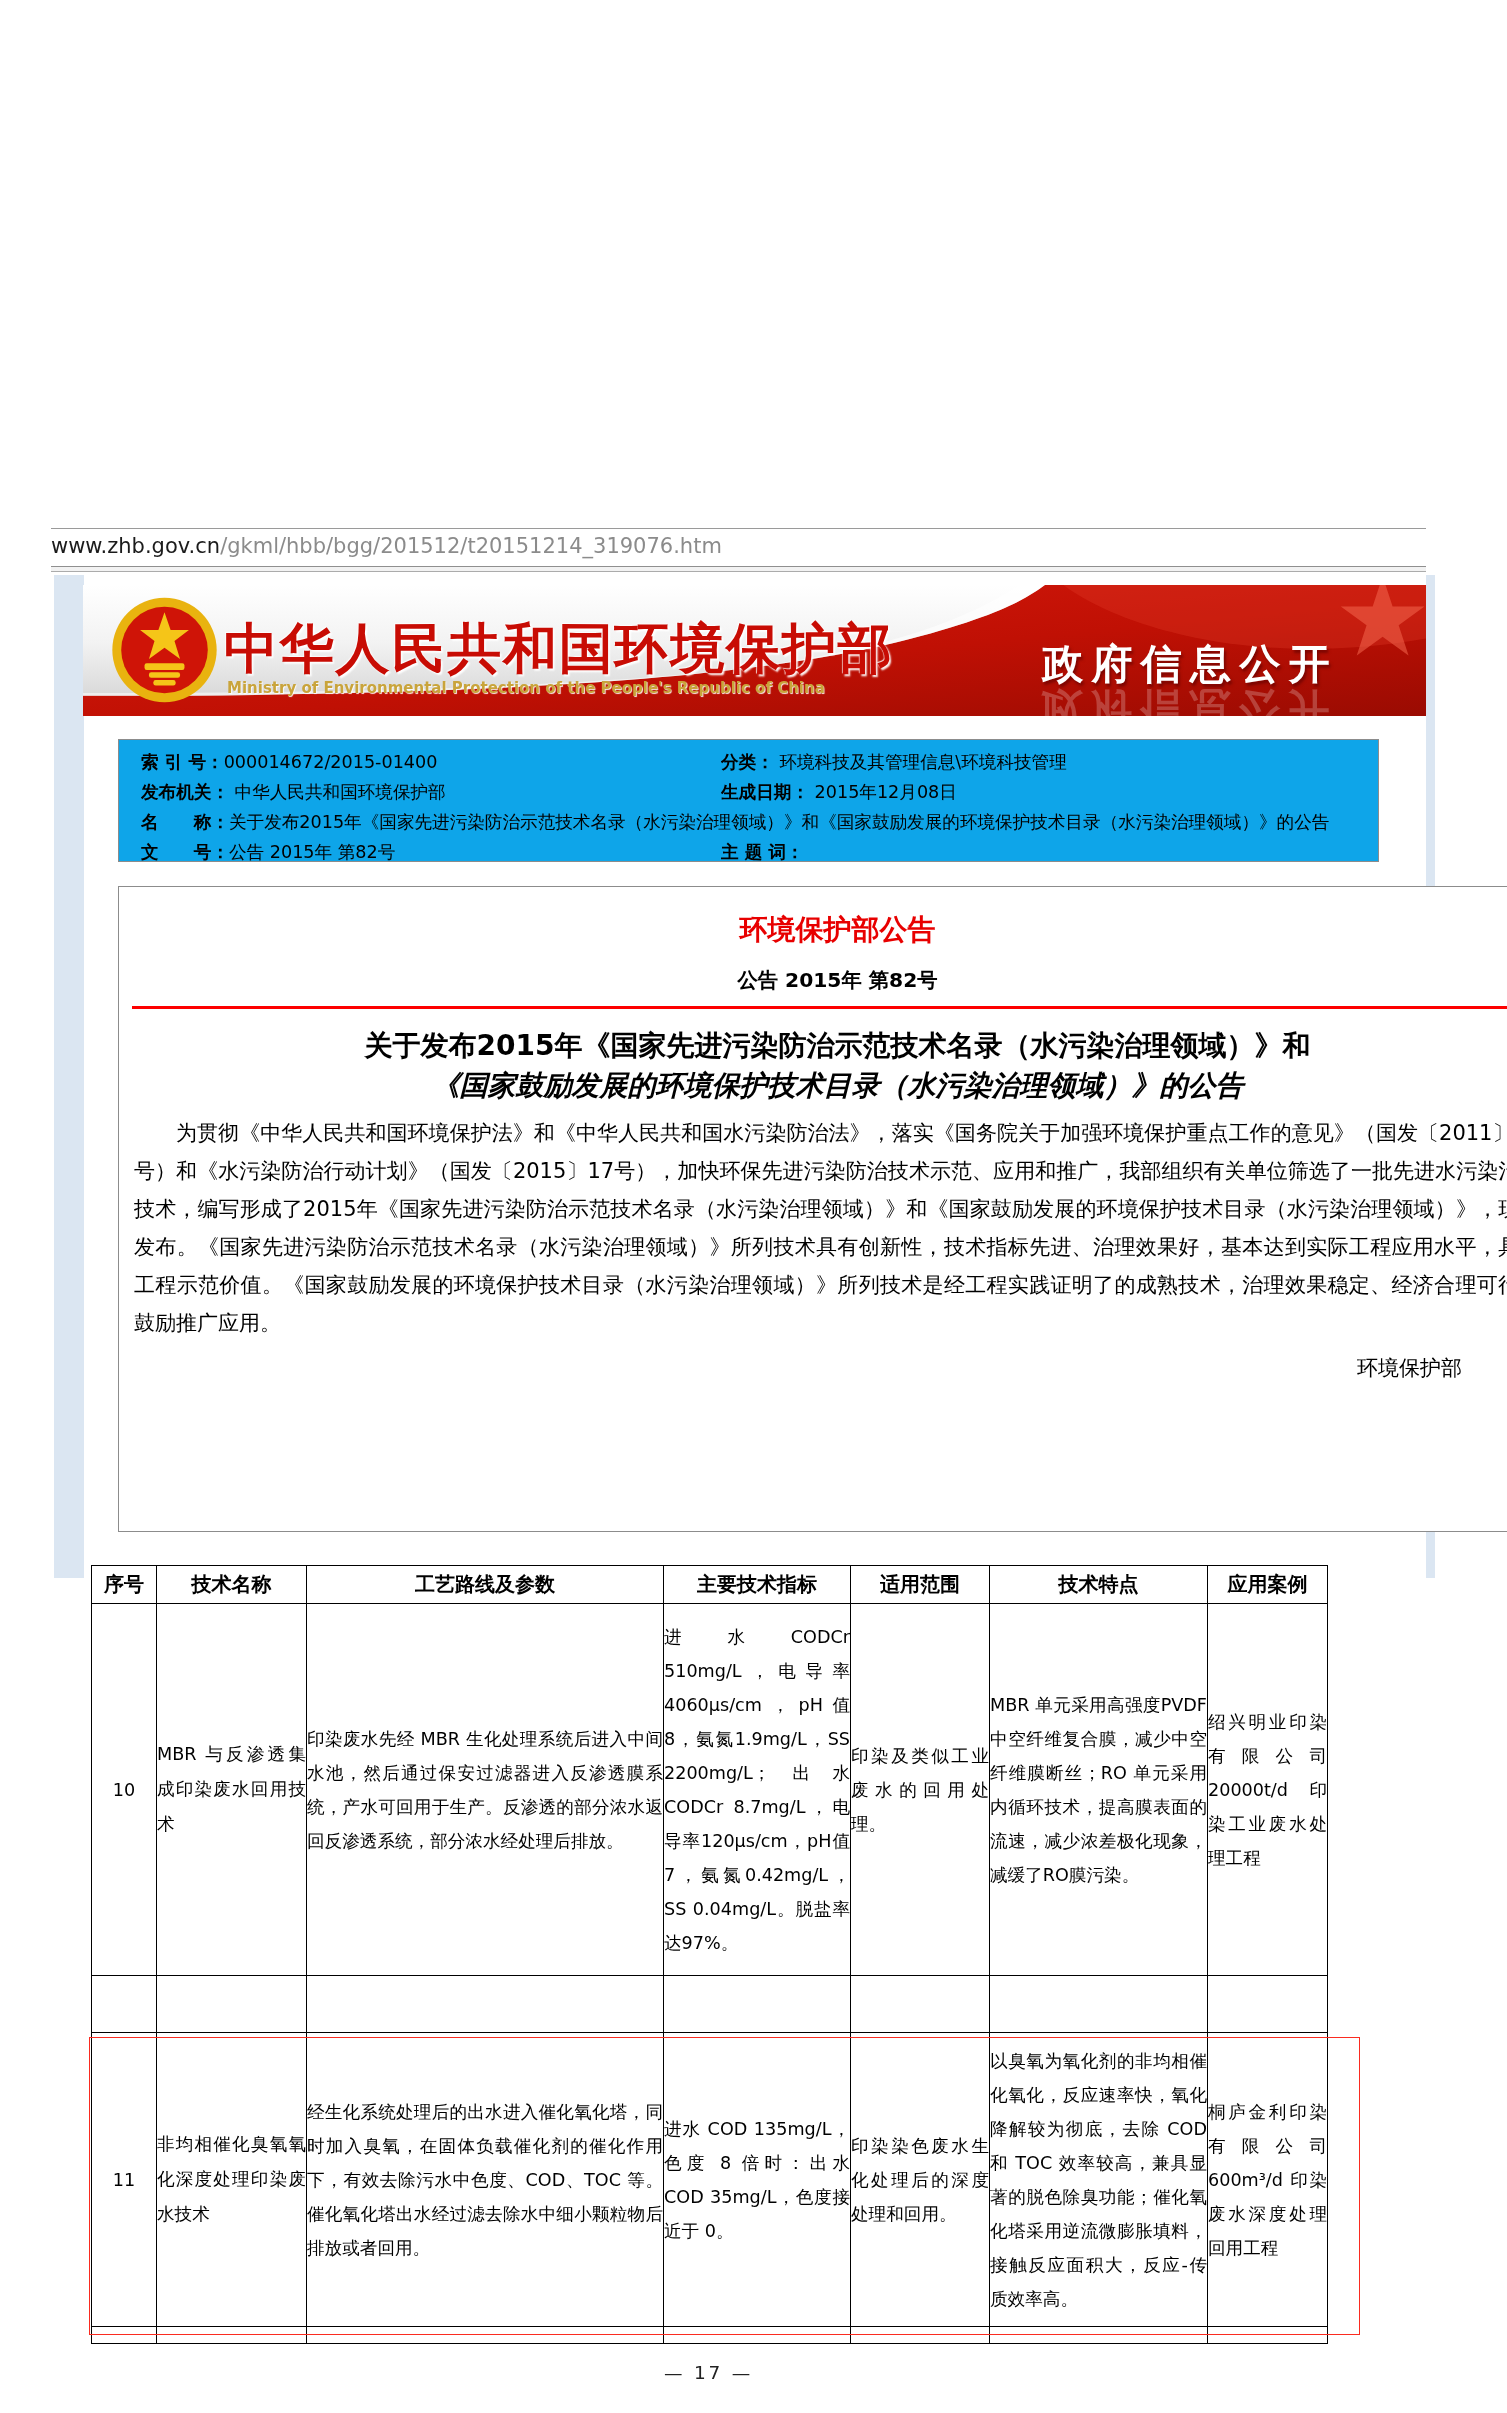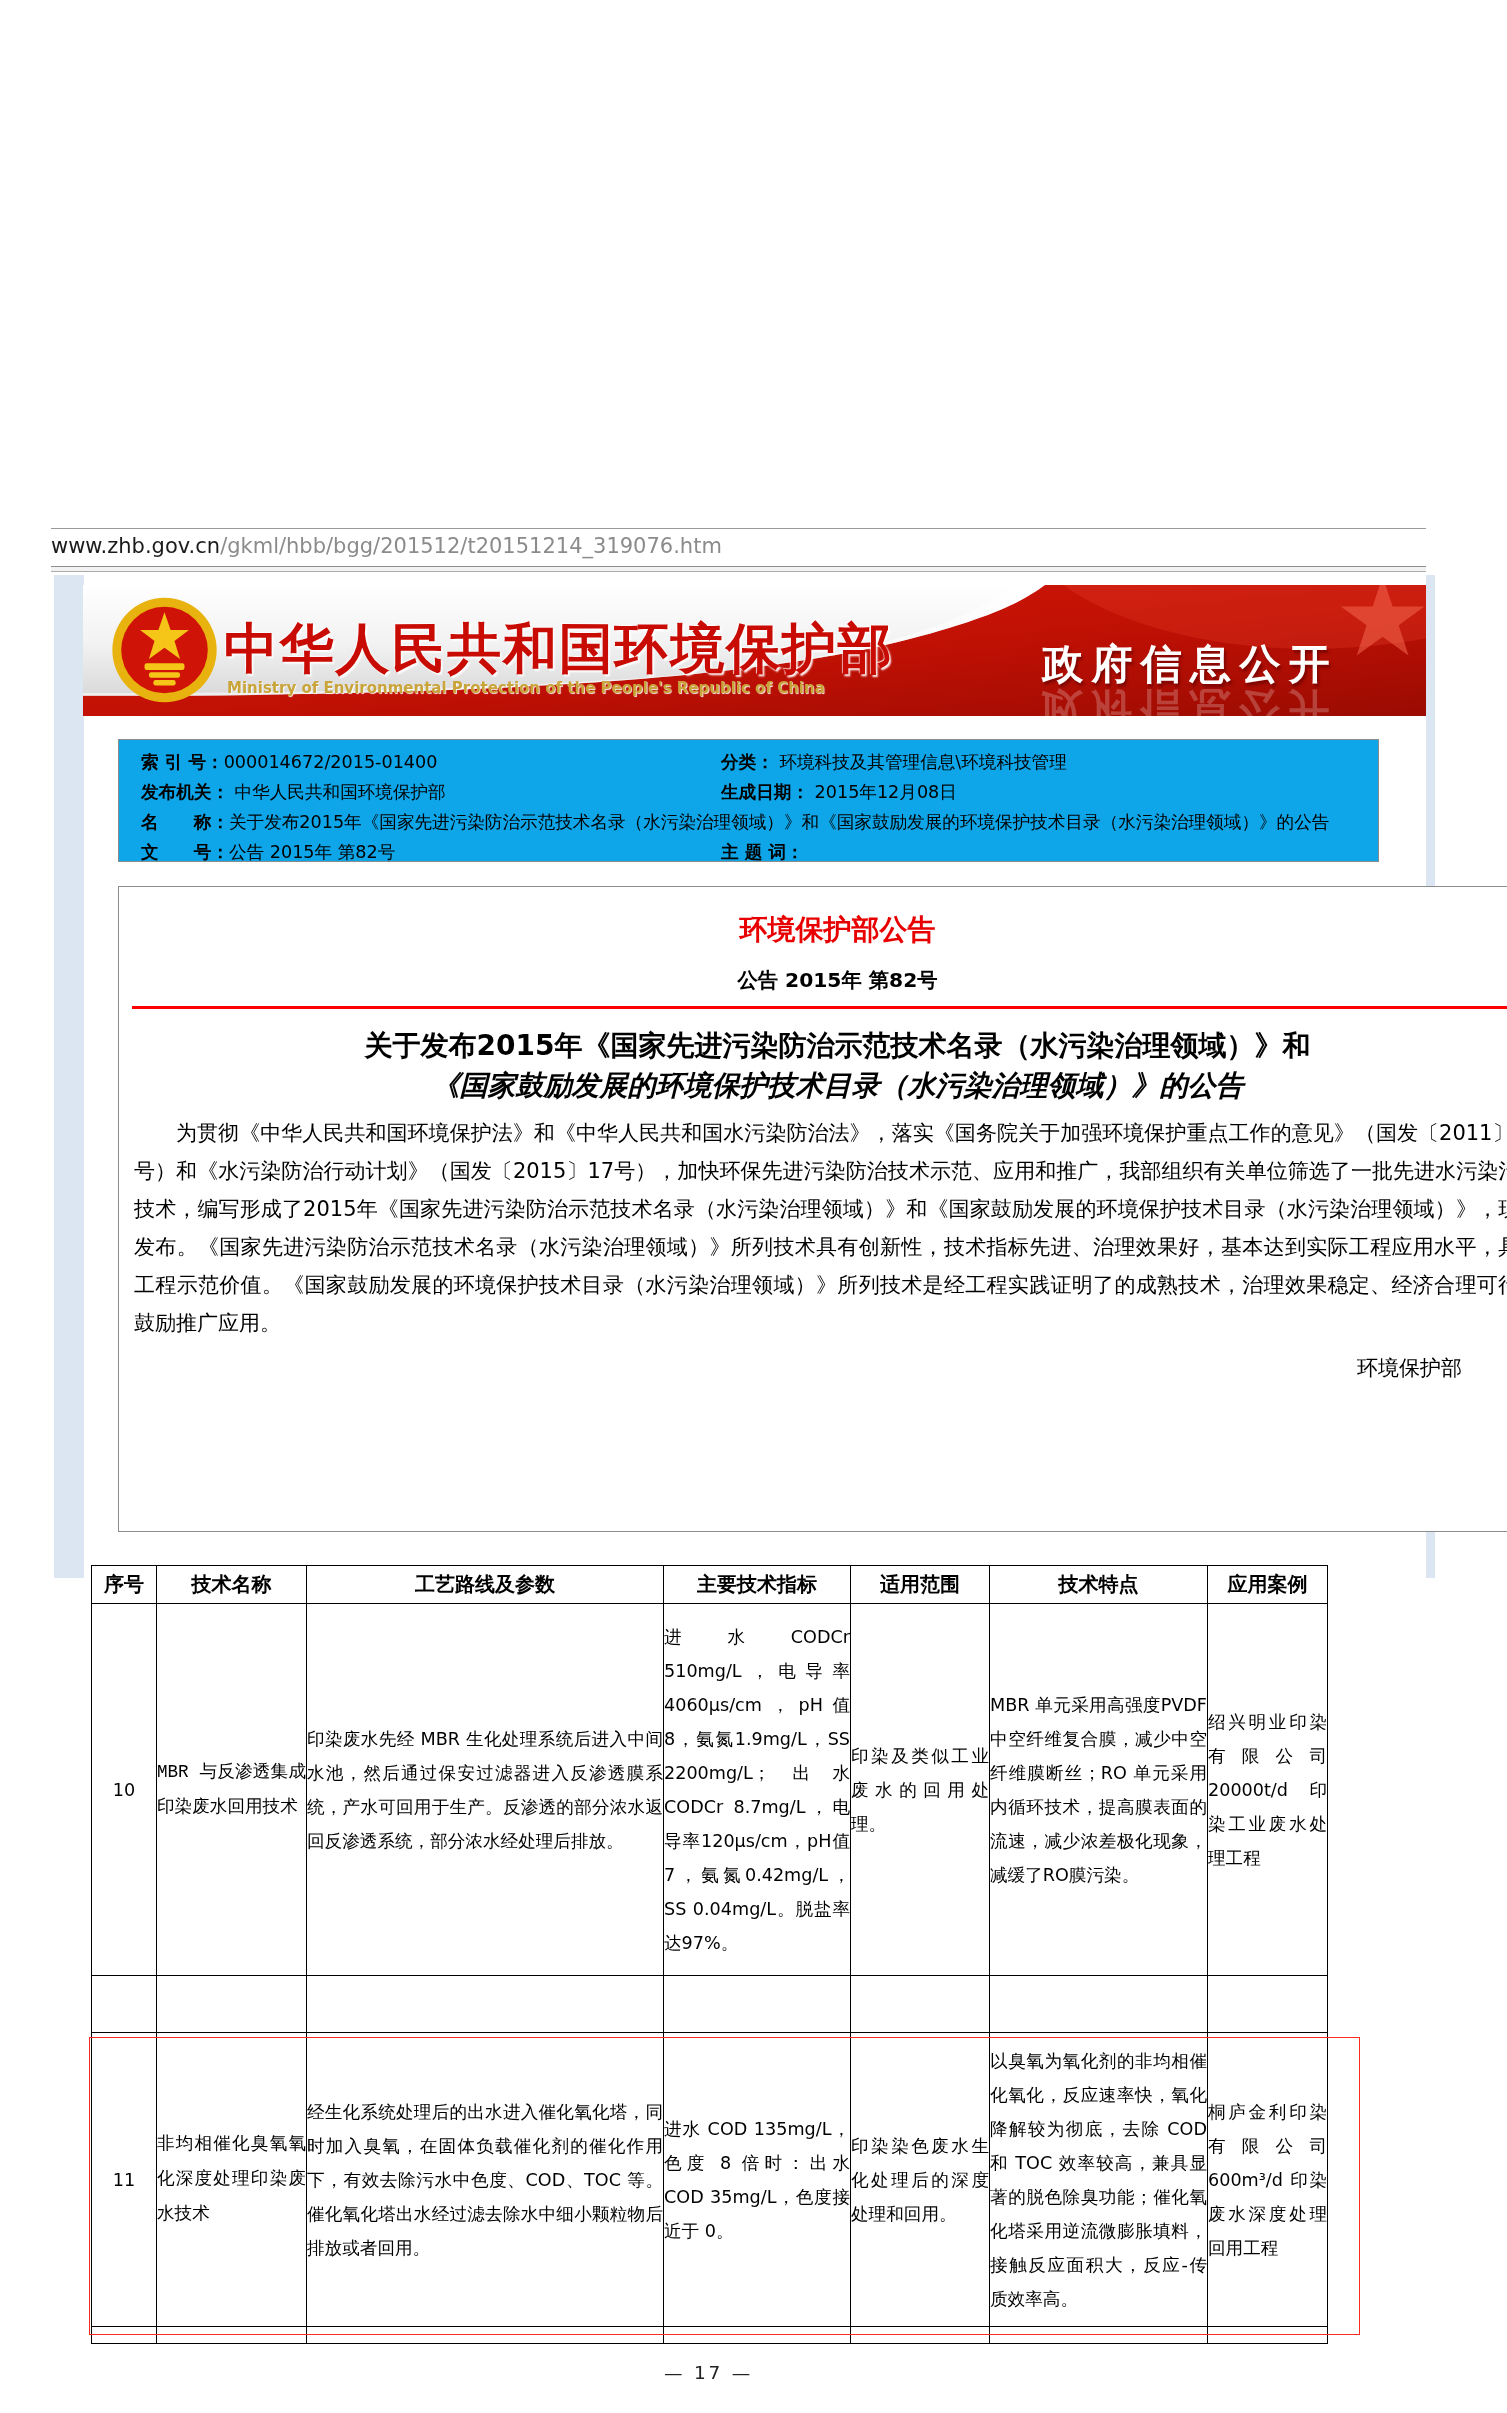--- a/index.html
+++ b/index.html
@@ -53,21 +53,21 @@
   table.tech{position:absolute;left:91px;top:1565px;width:1235px;border-collapse:collapse;table-layout:fixed;
     border:1.8px solid #000;font-size:17.6px;background:#fff;}
   table.tech th,table.tech td{border:0.9px solid #000;vertical-align:middle;padding:0;}
   table.tech th{height:37px;font-weight:bold;font-size:20px;border-bottom:1.8px solid #000;}
   tr.r10{height:372px;}
   tr.spacer1{height:57px;}
   tr.r11{height:294px;}
   tr.spacer2{height:16.6px;}
   tr.spacer2 td{border-bottom:1.8px solid #000;}
   .c-idx{text-align:center;}
-  .c-name{padding:0 15px;text-align:justify;text-justify:inter-ideograph;line-height:35px;font-family:Liberation Mono, monospace;}
+  .c-name{padding:0 15px;text-align:justify;text-justify:inter-ideograph;line-height:35px;}
   .c-text{padding:0 14px;text-align:justify;text-justify:inter-ideograph;line-height:34px;}
   .row11-highlight{position:absolute;left:89px;top:2037px;width:1271px;height:298px;border:1.8px solid #fb2b20;
     box-sizing:border-box;pointer-events:none;}
   
   .page-no{position:absolute;left:91px;top:2362px;width:1235px;text-align:center;font-size:18.5px;letter-spacing:2.8px;color:#222;}
 </style>
 </head>
 <body>
 
 <div class="top-rule"></div>

